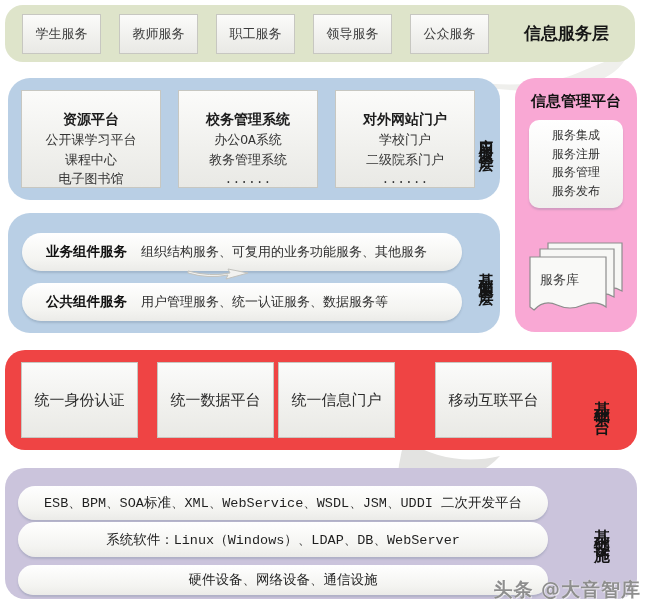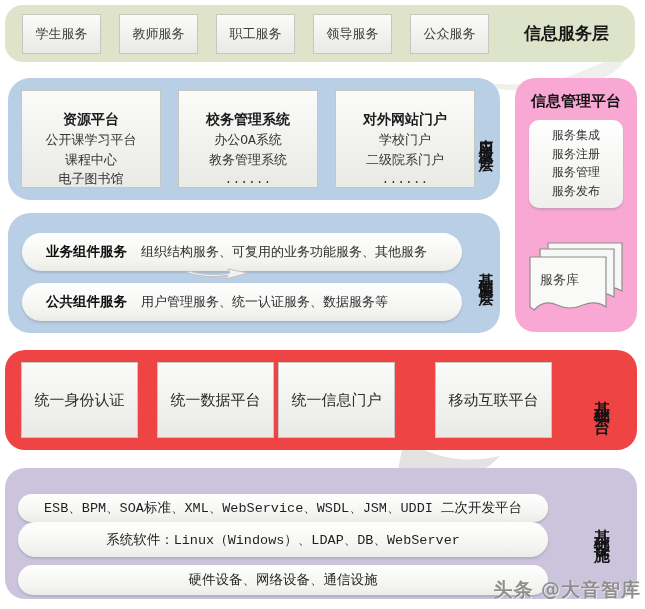--- a/index.html
+++ b/index.html
@@ -221,21 +221,21 @@
     <div class="wbox plat-box" style="left:273px;">
         <span>统一信息门户</span>
       </div>
     <div class="wbox plat-box" style="left:430px;">
         <span>移动互联平台</span>
       </div>
     <div class="vlabel">基础平台</div>
   </div>
 
   <div class="layer l-infra">
-    <div class="pill" style="top:26px; height:28px; border-radius:18px;">
+    <div class="pill" style="top:18px; height:34px; border-radius:18px;">
       <span class="txt">ESB、BPM、SOA标准、XML、WebService、WSDL、JSM、UDDI  二次开发平台</span>
     </div>
     <div class="pill" style="top:54px; height:35px; border-radius:18px;">
       <span class="txt">系统软件：Linux（Windows）、LDAP、DB、WebServer</span>
     </div>
     <div class="pill" style="top:97px; height:30px; border-radius:15px;">
       <span class="txt">硬件设备、网络设备、通信设施</span>
     </div>
     <div class="vlabel">基础设施</div>
   </div>

